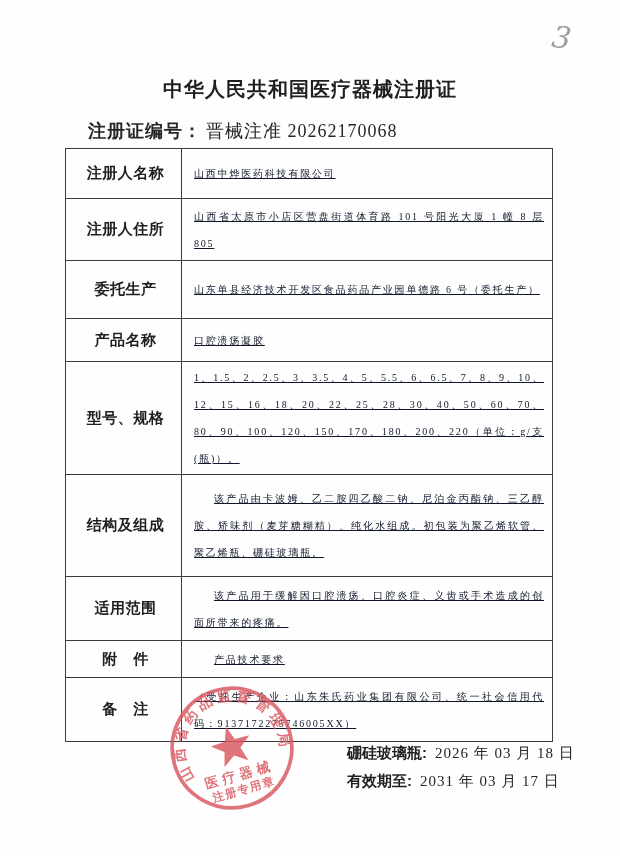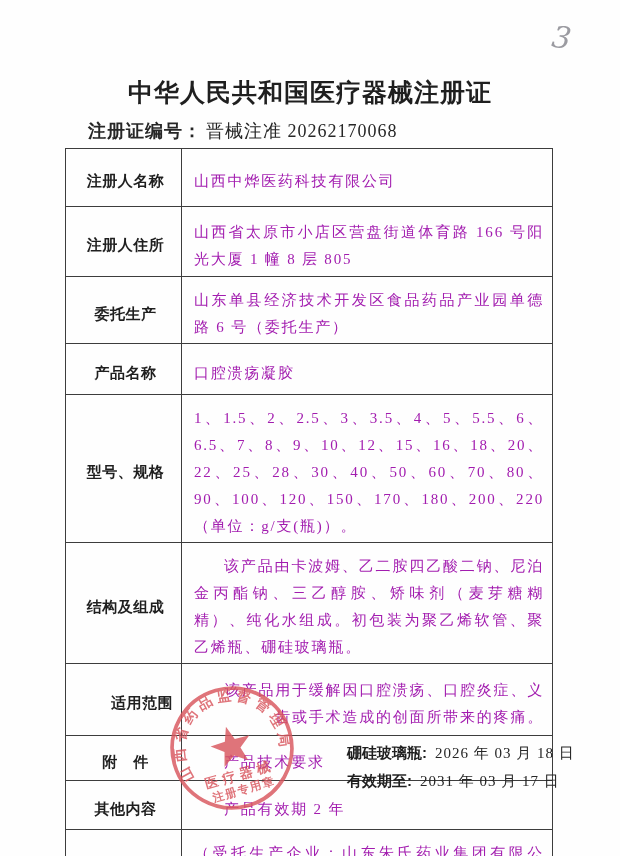--- a/index.html
+++ b/index.html
@@ -17,67 +17,68 @@
     font-family:"DejaVu Serif",serif;
     font-style:italic;
     font-size:30px;color:#9b9ba1;
     transform:rotate(8deg);
     font-weight:400;
   }
   .title{
     position:absolute;top:76px;left:0;width:620px;
     text-align:center;
     font-family:"Liberation Sans","DejaVu Sans",sans-serif;
-    font-weight:bold;font-size:25px;letter-spacing:1px;
+    font-weight:bold;font-size:20px;letter-spacing:1px;
     color:#1f1f1f;
   }
   .cert-line{
     position:absolute;top:119px;left:88px;
     font-size:18px;letter-spacing:1px;
   }
   .cert-line .lbl{
     font-family:"Liberation Sans","DejaVu Sans",sans-serif;
     font-weight:bold;
   }
   .cert-line .val{margin-left:4px;}
   table.cert{
     position:absolute;top:148px;left:65px;
     width:488px;
     border-collapse:collapse;
     table-layout:fixed;
   }
   table.cert td{
     border:1.6px solid #3d3d3d;
-    padding:10px 8px 2px 12px;
+    padding:2px 8px 2px 12px;
     vertical-align:middle;
   }
   td.lbl{
     width:95px;
     text-align:center;
     font-family:"Liberation Sans","DejaVu Sans",sans-serif;
     font-weight:bold;
     font-size:15px;letter-spacing:0.5px;
     padding:2px 2px;
     color:#1f1f1f;
   }
   td.val{
-    font-size:15px;
+    font-size:10px;
     letter-spacing:1.8px;
     line-height:27px;
     text-align:justify;
-    color:#a21caf;
+    color:#0f172a;
+    text-decoration:underline;
   }
   tr.indent td.val{text-indent:2em;}
   tr.r1  td{height:45px;}
   tr.r2  td{height:57px;}
   tr.r3  td{height:53px;}
   tr.r4  td{height:38px;}
   tr.r5  td{height:108px;}
   tr.r6  td{height:97px;}
-  tr.r7  td{height:59px;text-align:right;}
+  tr.r7  td{height:59px;}
   tr.r8  td{height:32px;}
   tr.r9  td{height:36px;}
   tr.r10 td{height:59px;}
   .footer-left{
     position:absolute;top:740px;left:84px;
     font-size:15px;letter-spacing:0.5px;
   }
   .footer-left .lbl,
   .dates .lbl{
     font-family:"Liberation Sans","DejaVu Sans",sans-serif;
@@ -115,21 +116,21 @@
   </div>
 
   <table class="cert">
     <tbody>
         <tr class="r1">
       <td class="lbl">注册人名称</td>
       <td class="val">山西中烨医药科技有限公司</td>
     </tr>
     <tr class="r2">
       <td class="lbl">注册人住所</td>
-      <td class="val">山西省太原市小店区营盘街道体育路 166 号阳光大厦 1 幢 8 层 805</td>
+      <td class="val">山西省太原市小店区营盘街道体育路 101 号阳光大厦 1 幢 8 层 805</td>
     </tr>
     <tr class="r3">
       <td class="lbl">委托生产</td>
       <td class="val">山东单县经济技术开发区食品药品产业园单德路 6 号（委托生产）</td>
     </tr>
     <tr class="r4">
       <td class="lbl">产品名称</td>
       <td class="val">口腔溃疡凝胶</td>
     </tr>
     <tr class="r5">
@@ -140,24 +141,20 @@
       <td class="lbl">结构及组成</td>
       <td class="val">该产品由卡波姆、乙二胺四乙酸二钠、尼泊金丙酯钠、三乙醇胺、矫味剂（麦芽糖糊精）、纯化水组成。初包装为聚乙烯软管、聚乙烯瓶、硼硅玻璃瓶。</td>
     </tr>
     <tr class="r7 indent">
       <td class="lbl">适用范围</td>
       <td class="val">该产品用于缓解因口腔溃疡、口腔炎症、义齿或手术造成的创面所带来的疼痛。</td>
     </tr>
     <tr class="r8 indent">
       <td class="lbl">附　件</td>
       <td class="val">产品技术要求</td>
-    </tr>
-    <tr class="r9 indent">
-      <td class="lbl">其他内容</td>
-      <td class="val">产品有效期 2 年</td>
     </tr>
     <tr class="r10">
       <td class="lbl">备　注</td>
       <td class="val">（受托生产企业：山东朱氏药业集团有限公司、统一社会信用代码：9137172275746005XX）</td>
     </tr>
   </tbody>
     </table>
 
 
   <div class="dates">

